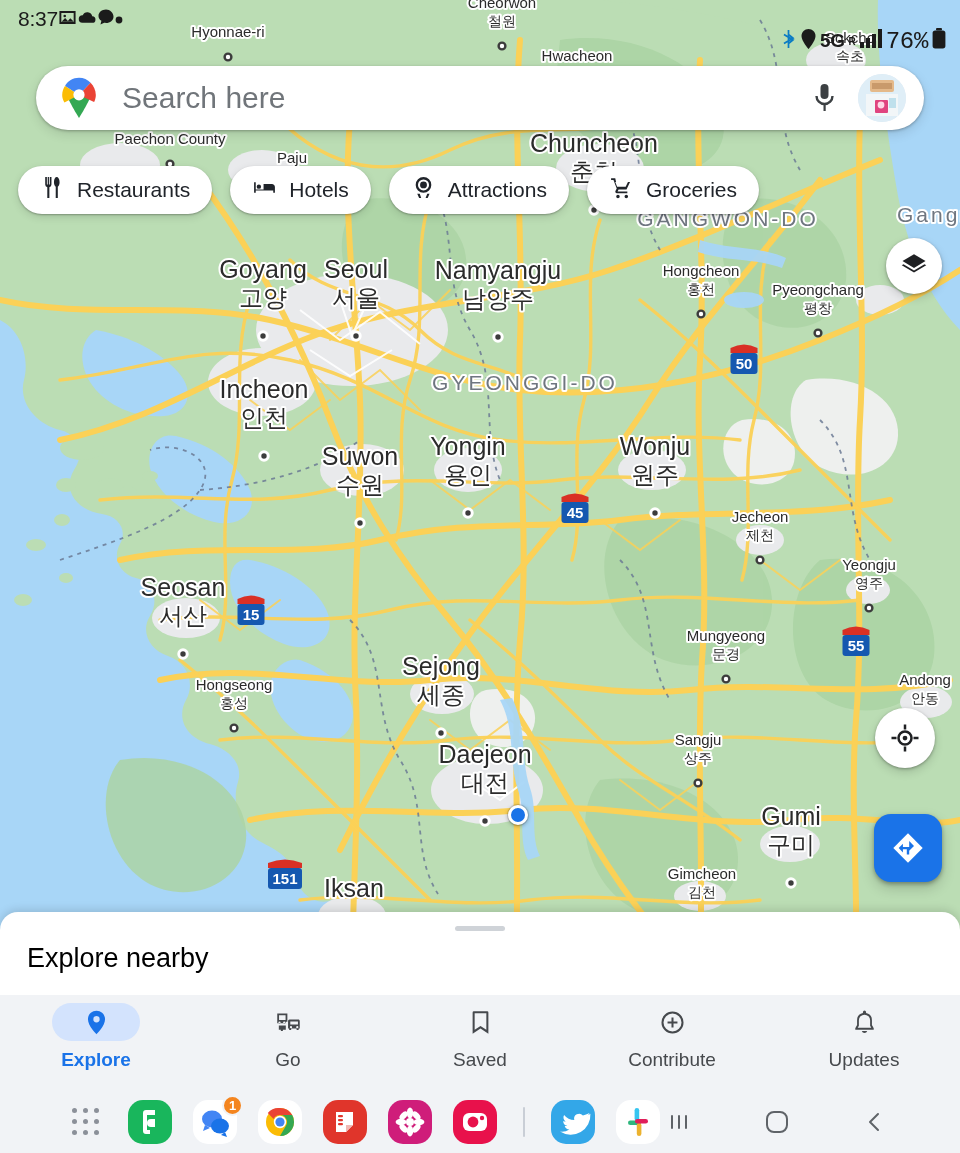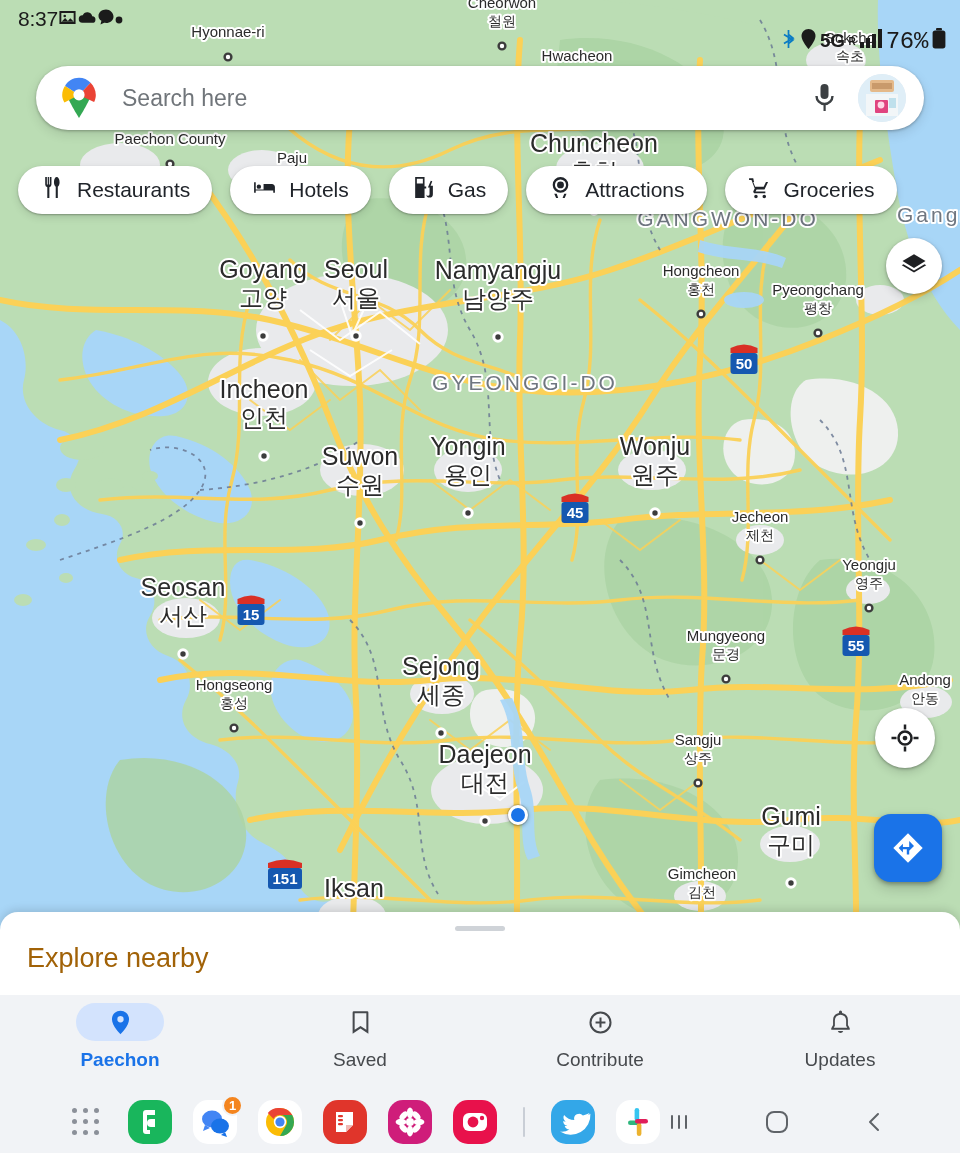--- a/index.html
+++ b/index.html
@@ -31,21 +31,21 @@
   .sb-time { font-size:21px; font-weight:400; letter-spacing:-.2px; }
   .sb-right { gap:4px; font-size:19px;margin-top:44px; }
   .sb-pct { font-size:24px; letter-spacing:-.3px;font-family:Liberation Mono, monospace; }
   .sb-5g { font-size:19px; font-weight:700; letter-spacing:-.5px; }
   .sb-sup { font-size:10px; vertical-align:super; font-weight:700; }
 
   
   #search-bar { position:absolute; top:66px; left:36px; width:888px; height:64px; z-index:40;
                 background:#fff; border-radius:34px; display:flex; align-items:center;
                 box-shadow:0 1px 3px rgba(0,0,0,.28), 0 4px 12px rgba(0,0,0,.12); padding:0 18px 0 26px; }
-  #search-input-text { flex:1; font-size:23px; color:#70757a; margin-left:26px; }
+  #search-input-text { flex:1; font-size:30px; color:#70757a; margin-left:26px; }
   .gm-pin { width:34px; height:42px; position:relative; }
   #mic-btn { width:44px; height:44px; display:flex; align-items:center; justify-content:center; }
   #avatar { width:48px; height:48px; border-radius:50%; margin-left:12px; overflow:hidden;
             background:#dce9f3; position:relative; flex:0 0 auto; }
 
   
   #chips-row { position:absolute; top:166px; left:0; width:960px; height:48px; z-index:39;
                display:flex; align-items:center; gap:18px; padding-left:18px; }
   .chip { height:48px; background:#fff; border-radius:26px; display:flex; align-items:center;
           gap:12px; padding:0 22px; box-shadow:0 1px 2px rgba(0,0,0,.28), 0 3px 8px rgba(0,0,0,.12);
@@ -70,21 +70,21 @@
   #blue-dot { position:absolute; left:508px; top:805px; width:20px; height:20px; border-radius:50%;
               background:#1a73e8; border:3px solid #fff; z-index:34;
               box-shadow:0 0 0 1px rgba(0,0,0,.12), 0 1px 4px rgba(0,0,0,.35); }
 
   
   #bottom-sheet { position:absolute; left:0; top:912px; width:960px; height:83px; z-index:42;
                   background:#fff; border-radius:18px 18px 0 0;
                   box-shadow:0 -2px 10px rgba(0,0,0,.14); }
   #sheet-handle { position:absolute; left:50%; transform:translateX(-50%); top:14px;
                   width:50px; height:5px; border-radius:3px; background:#cfd3d8; }
-  #sheet-title { position:absolute; left:27px; top:31px; font-size:27px; color:#a16207; }
+  #sheet-title { position:absolute; left:27px; top:31px; font-size:27px; color:#000000; }
 
   
   #bottom-nav { position:absolute; left:0; top:995px; width:960px; height:95px; z-index:42;
                 background:#f1f3f6; display:flex; align-items:flex-start; }
   .nav-item { flex:1; display:flex; flex-direction:column; align-items:center; padding-top:8px; }
   .nav-pill { width:88px; height:38px; border-radius:19px; display:flex; align-items:center;
               justify-content:center; }
   .nav-pill.active { background:#d3e3fd; }
   .nav-label { margin-top:8px; font-size:19px; color:#46494d; }
   .nav-label.active { color:#1a73e8; font-weight:700; }
@@ -492,26 +492,20 @@
     </div>
     <div class="chip">
       <span><svg width="25" height="25" viewBox="0 0 24 24" fill="#20242a">
           <path d="M2 7v10h1.6v-2.2h16.8V17H22V11.6c0-1.6-1.3-2.9-2.9-2.9h-8V14H3.6V7H2z"></path>
           <circle cx="6.6" cy="11.2" r="2.1"></circle>
         </svg></span>
       <span>Hotels</span>
     </div>
     <div class="chip">
       <span><svg width="25" height="25" viewBox="0 0 24 24" fill="#20242a">
-          <path d="M4 2h9v9h1.6v7.4a1.6 1.6 0 0 0 3.2 0V12h-1.6L19 5.6 20.4 6l-1.6 4.4H21v8a3.2 3.2 0 0 1-6.4 0V13H13v9H4V2zm1.6 1.6v4.6h5.8V3.6H5.6z"></path>
-        </svg></span>
-      <span>Gas</span>
-    </div>
-    <div class="chip">
-      <span><svg width="25" height="25" viewBox="0 0 24 24" fill="#20242a">
           <path d="M12 2a7.5 7.5 0 1 0 0 15 7.5 7.5 0 0 0 0-15zm0 2.2a5.3 5.3 0 1 1 0 10.6 5.3 5.3 0 0 1 0-10.6zm0 2a3.3 3.3 0 1 0 0 6.6 3.3 3.3 0 0 0 0-6.6zM6 18l1.8 4h2L8.4 18H6zm9.6 0L14 22h2l1.8-4h-2.2z"></path>
         </svg></span>
       <span>Attractions</span>
     </div>
     <div class="chip">
       <span><svg width="25" height="25" viewBox="0 0 24 24" fill="#20242a">
           <path d="M2 3v1.8h2.3l3.1 8.2-1.2 2.4c-.5 1 .2 2.2 1.4 2.2h10v-1.8H8.2l1-2h7.6l3.4-7H6.8L6 3H2zm4 3.6h12.2l-2.2 4.6H7.8L6 6.6zM8.6 19a1.7 1.7 0 1 0 0 3.4 1.7 1.7 0 0 0 0-3.4zm8 0a1.7 1.7 0 1 0 0 3.4 1.7 1.7 0 0 0 0-3.4z"></path>
         </svg></span>
       <span>Groceries</span>
     </div>
@@ -544,21 +538,29 @@
   <div id="sheet-title">Explore nearby</div>
 </div>
 
 <div id="bottom-nav">
     <div class="nav-item">
       <div class="nav-pill active">
         <svg width="27" height="27" viewBox="0 0 24 24" fill="#1a73e8">
           <path d="M12 1.6c-4.2 0-7.6 3.3-7.6 7.5C4.4 15 12 22.4 12 22.4s7.6-7.4 7.6-13.3c0-4.2-3.4-7.5-7.6-7.5zm0 10.3a2.8 2.8 0 1 1 0-5.6 2.8 2.8 0 0 1 0 5.6z"></path>
         </svg>
       </div>
-      <div class="nav-label active">Paechon</div>
+      <div class="nav-label active">Explore</div>
+    </div>
+    <div class="nav-item">
+      <div class="nav-pill">
+        <svg width="27" height="27" viewBox="0 0 24 24" fill="#46494d">
+          <path d="M2 4h9v7.4H9.6v1.2H2V4zm1.6 1.6v4.2h5.8V5.6H3.6zm.4 5.6a1 1 0 1 0 0 2 1 1 0 0 0 0-2zm4.2 0a1 1 0 1 0 0 2 1 1 0 0 0 0-2zM13 9.4h7.6c.9 0 1.4.6 1.4 1.5v6.5h-1v1.2h-1.8v-1.2h-4.8v1.2h-1.8v-1.2h-1V11c0-.9.5-1.6 1.4-1.6zm.6 1.8v2.6h6.8v-2.6h-6.8zm.6 4a1 1 0 1 0 0 2 1 1 0 0 0 0-2zm5.6 0a1 1 0 1 0 0 2 1 1 0 0 0 0-2zM3.4 14.6v3.8h1.8v1.2H7v-1.2h2.6v-3.8H3.4z"></path>
+        </svg>
+      </div>
+      <div class="nav-label">Go</div>
     </div>
     <div class="nav-item">
       <div class="nav-pill">
         <svg width="27" height="27" viewBox="0 0 24 24" fill="#46494d">
           <path d="M6 2h12a1 1 0 0 1 1 1v19l-7-4.6L5 22V3a1 1 0 0 1 1-1zm.8 1.8v14.6L12 15.2l5.2 3.2V3.8H6.8z"></path>
         </svg>
       </div>
       <div class="nav-label">Saved</div>
     </div>
     <div class="nav-item">

